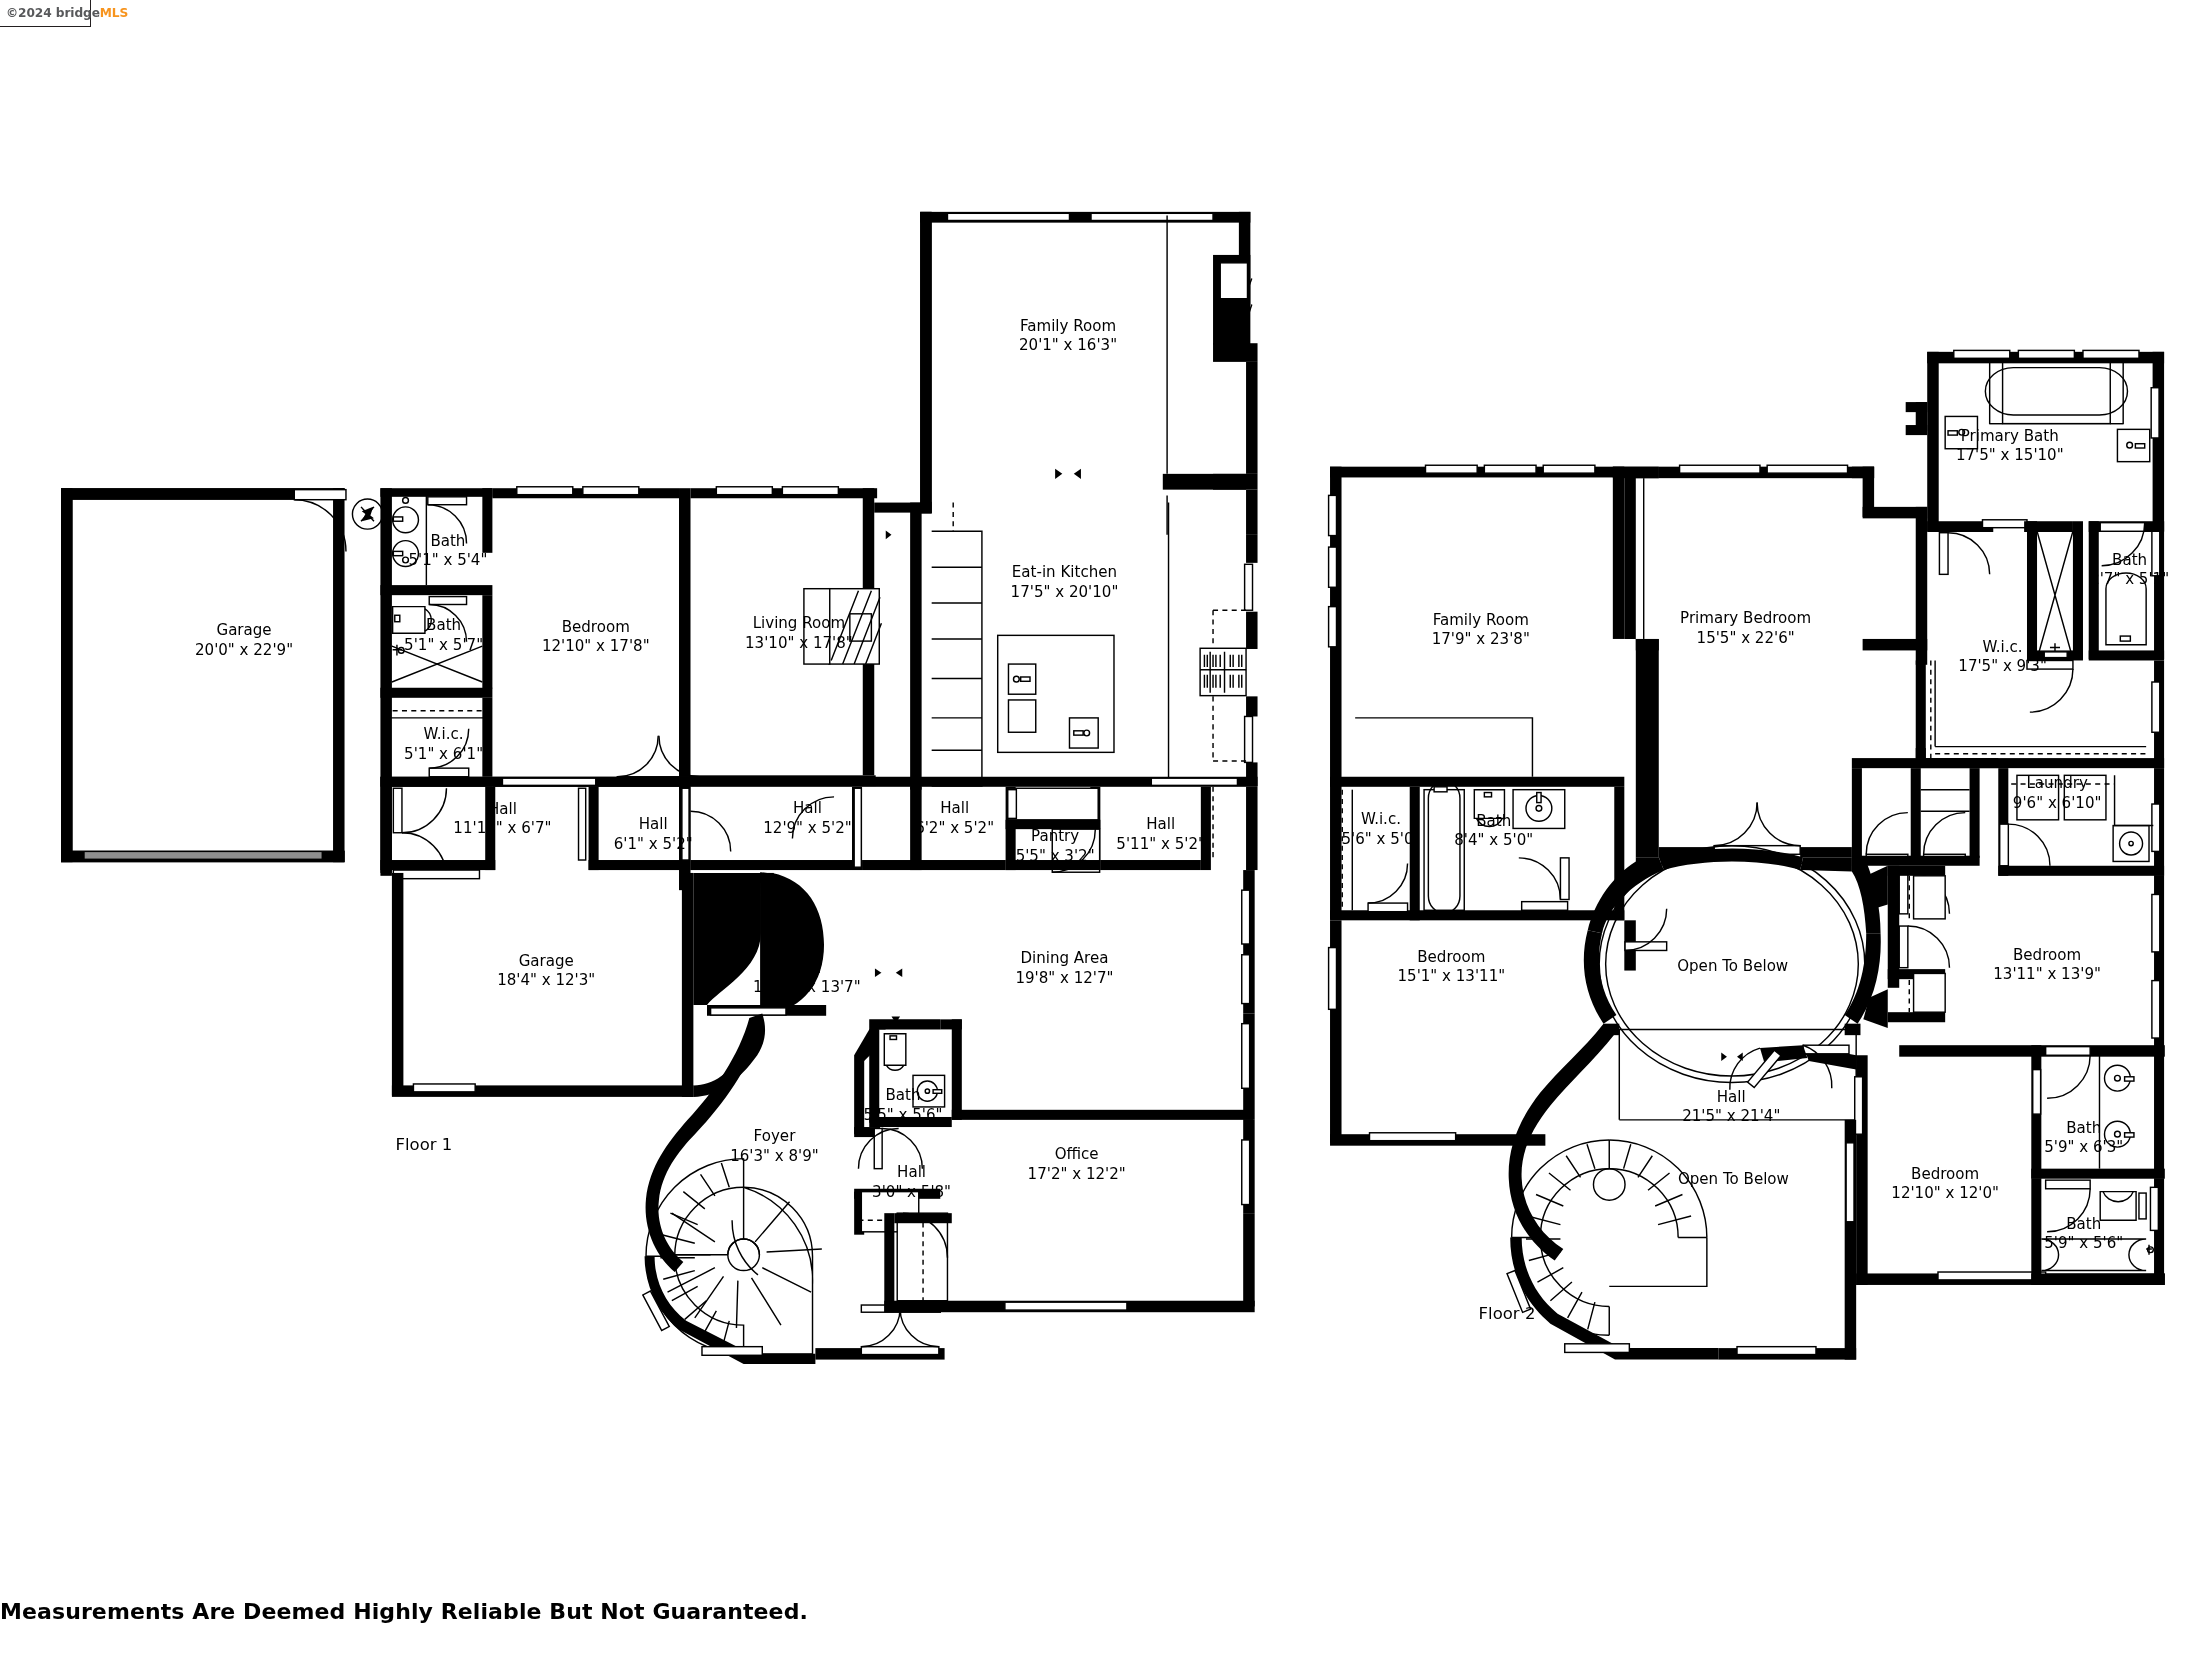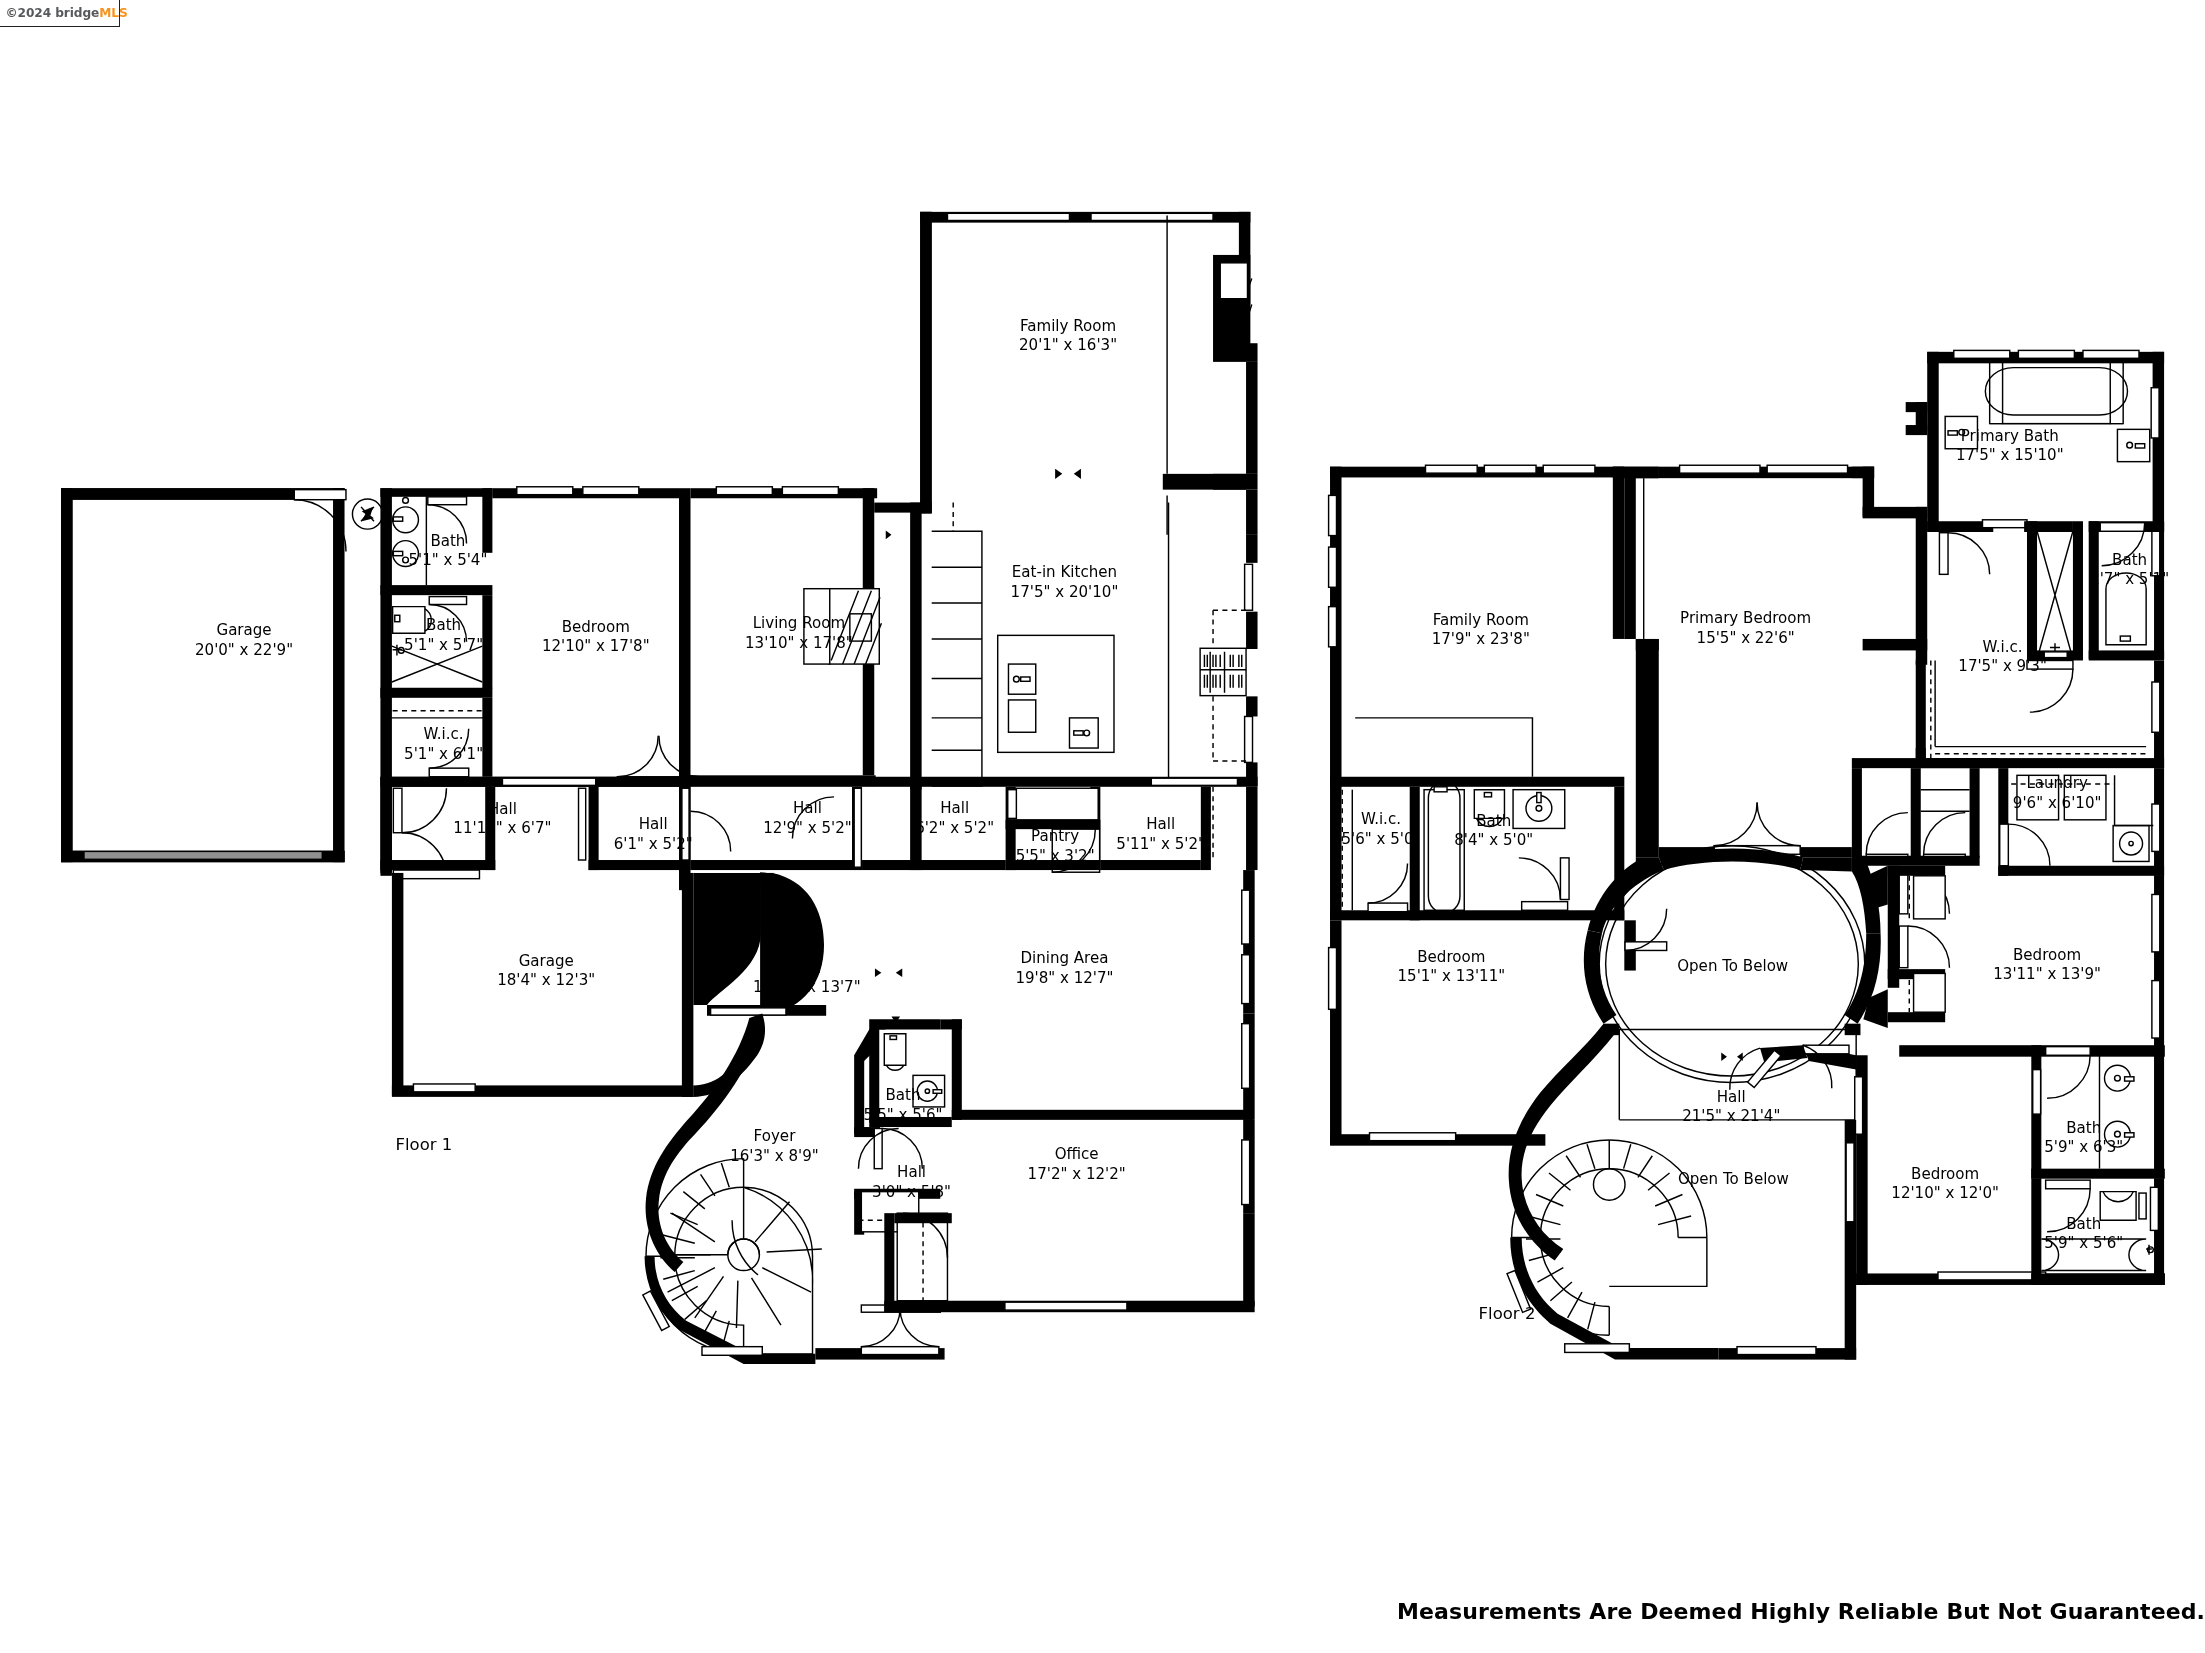--- a/index.html
+++ b/index.html
@@ -12,28 +12,27 @@
     position: relative;
     width: 2205px;
     height: 1654px;
     background: #ffffff;
     overflow: hidden;
   }
   
   #watermark {
     position: absolute;
     left: 0; top: 0;
-    width: 120px; height: 26.6px;
+    width: 91px; height: 26.6px;
     border-right: 1.4px solid #231f20;
     border-bottom: 1.4px solid #231f20;
     display: flex; align-items: center;
-    padding-left: 14px;
+    padding-left: 6px;
     background: #ffffff;
     z-index: 50;
-    justify-content: center;
   }
   #watermark .wm-txt {
     font-size: 12.2px;
     letter-spacing: -0.1px;
     white-space: nowrap;
     font-weight: 700;
     color: #58595b;
   }
   #watermark .wm-mls { color: #f7941e; }
   #watermark .wm-bridge { color: #58595b; font-weight: 600; }
@@ -73,21 +72,21 @@
     font-size: 21px;
     fill: #000000;
     text-anchor: middle;
   }
   
   #footer {
     position: absolute;
     left: 0;
     top: 1599px;
     width: 2205px;
-    text-align: right;
+    text-align: left;
     font-size: 22px;
     font-weight: 700;
     color: #000000;
     letter-spacing: 0.1px;
   }
 </style>
 </head>
 <body>
 
 <div id="page">

